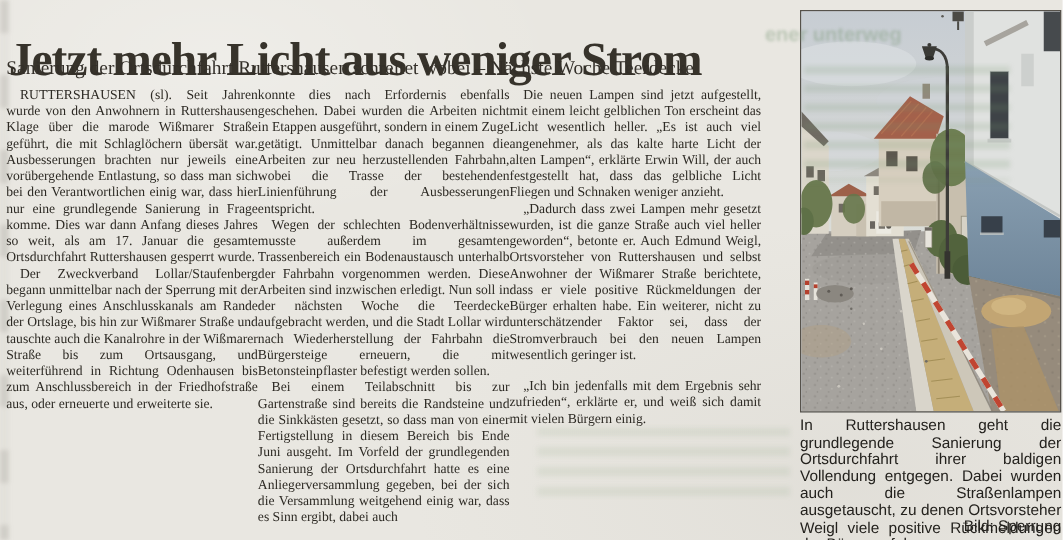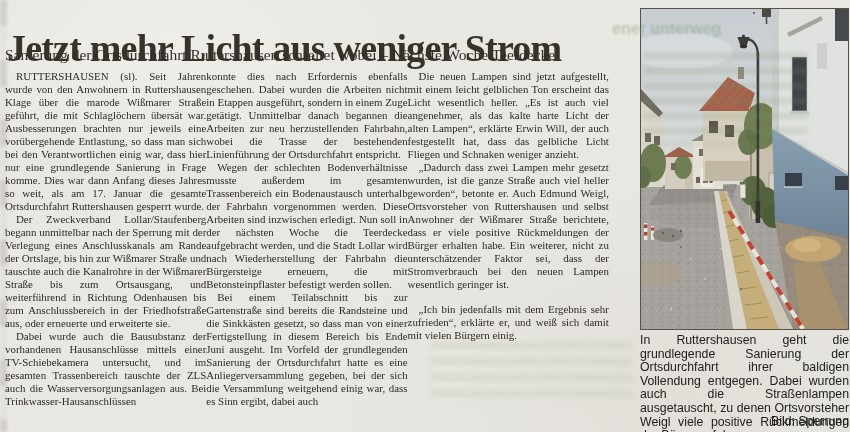--- a/index.html
+++ b/index.html
@@ -74,24 +74,23 @@
 
   <div class="edge-artifact"></div>
 
   <h1 class="headline">Jetzt mehr Licht aus weniger Strom</h1>
   <div class="subheadline">Sanierung der Ortsdurchfahrt Ruttershausen schreitet wobei – Nächste Woche Teerdecke</div>
 
   <div class="article">
     <div class="col">
       <p>RUTTERSHAUSEN (sl). Seit Jahren wurde von den Anwohnern in Ruttershausen Klage über die marode Wißmarer Straße geführt, die mit Schlaglöchern übersät war. Ausbesserungen brachten nur jeweils eine vorübergehende Entlastung, so dass man sich bei den Verantwortlichen einig war, dass hier nur eine grundlegende Sanierung in Frage komme. Dies war dann Anfang dieses Jahres so weit, als am 17. Januar die gesamte Ortsdurchfahrt Ruttershausen gesperrt wurde.</p>
       <p>Der Zweckverband Lollar/Staufenberg begann unmittelbar nach der Sperrung mit der Verlegung eines Anschlusskanals am Rande der Ortslage, bis hin zur Wißmarer Straße und tauschte auch die Kanalrohre in der Wißmarer Straße bis zum Ortsausgang, und weiterführend in Richtung Odenhausen bis zum Anschlussbereich in der Friedhofstraße aus, oder erneuerte und erweiterte sie.</p>
-      <p>Dabei wurde auch die Bausubstanz der vorhandenen Hausanschlüsse mittels einer TV-Schiebekamera untersucht, und im gesamten Trassenbereich tauschte der ZLS auch die Wasserversorgungsanlagen aus. Bei Trinkwasser-Hausanschlüssen</p>
     </div>
     <div class="col">
-      <p class="cont">konnte dies nach Erfordernis ebenfalls geschehen. Dabei wurden die Arbeiten nicht in Etappen ausgeführt, sondern in einem Zuge getätigt. Unmittelbar danach begannen die Arbeiten zur neu herzustellenden Fahrbahn, wobei die Trasse der bestehenden Linienführung der Ortsdurchfahrt entspricht.</p>
+      <p class="cont">konnte dies nach Erfordernis ebenfalls geschehen. Dabei wurden die Arbeiten nicht in Etappen ausgeführt, sondern in einem Zuge getätigt. Unmittelbar danach begannen die Arbeiten zur neu herzustellenden Fahrbahn, wobei die Trasse der bestehenden Linienführung der Ausbesserungen entspricht.</p>
       <p>Wegen der schlechten Bodenverhältnisse musste außerdem im gesamten Trassenbereich ein Bodenaustausch unterhalb der Fahrbahn vorgenommen werden. Diese Arbeiten sind inzwischen erledigt. Nun soll in der nächsten Woche die Teerdecke aufgebracht werden, und die Stadt Lollar wird nach Wiederherstellung der Fahrbahn die Bürgersteige erneuern, die mit Betonsteinpflaster befestigt werden sollen.</p>
       <p>Bei einem Teilabschnitt bis zur Gartenstraße sind bereits die Randsteine und die Sinkkästen gesetzt, so dass man von einer Fertigstellung in diesem Bereich bis Ende Juni ausgeht. Im Vorfeld der grundlegenden Sanierung der Ortsdurchfahrt hatte es eine Anliegerversammlung gegeben, bei der sich die Versammlung weitgehend einig war, dass es Sinn ergibt, dabei auch</p>
     </div>
     <div class="col">
       <p>Die neuen Lampen sind jetzt aufgestellt, mit einem leicht gelblichen Ton erscheint das Licht wesentlich heller. „Es ist auch viel angenehmer, als das kalte harte Licht der alten Lampen“, erklärte Erwin Will, der auch festgestellt hat, dass das gelbliche Licht Fliegen und Schnaken weniger anzieht.</p>
       <p>„Dadurch dass zwei Lampen mehr gesetzt wurden, ist die ganze Straße auch viel heller geworden“, betonte er. Auch Edmund Weigl, Ortsvorsteher von Ruttershausen und selbst Anwohner der Wißmarer Straße berichtete, dass er viele positive Rückmeldungen der Bürger erhalten habe. Ein weiterer, nicht zu unterschätzender Faktor sei, dass der Stromverbrauch bei den neuen Lampen wesentlich geringer ist.</p>
       <p class="gap">„Ich bin jedenfalls mit dem Ergebnis sehr zufrieden“, erklärte er, und weiß sich damit mit vielen Bürgern einig.</p>
     </div>
   </div>
 

